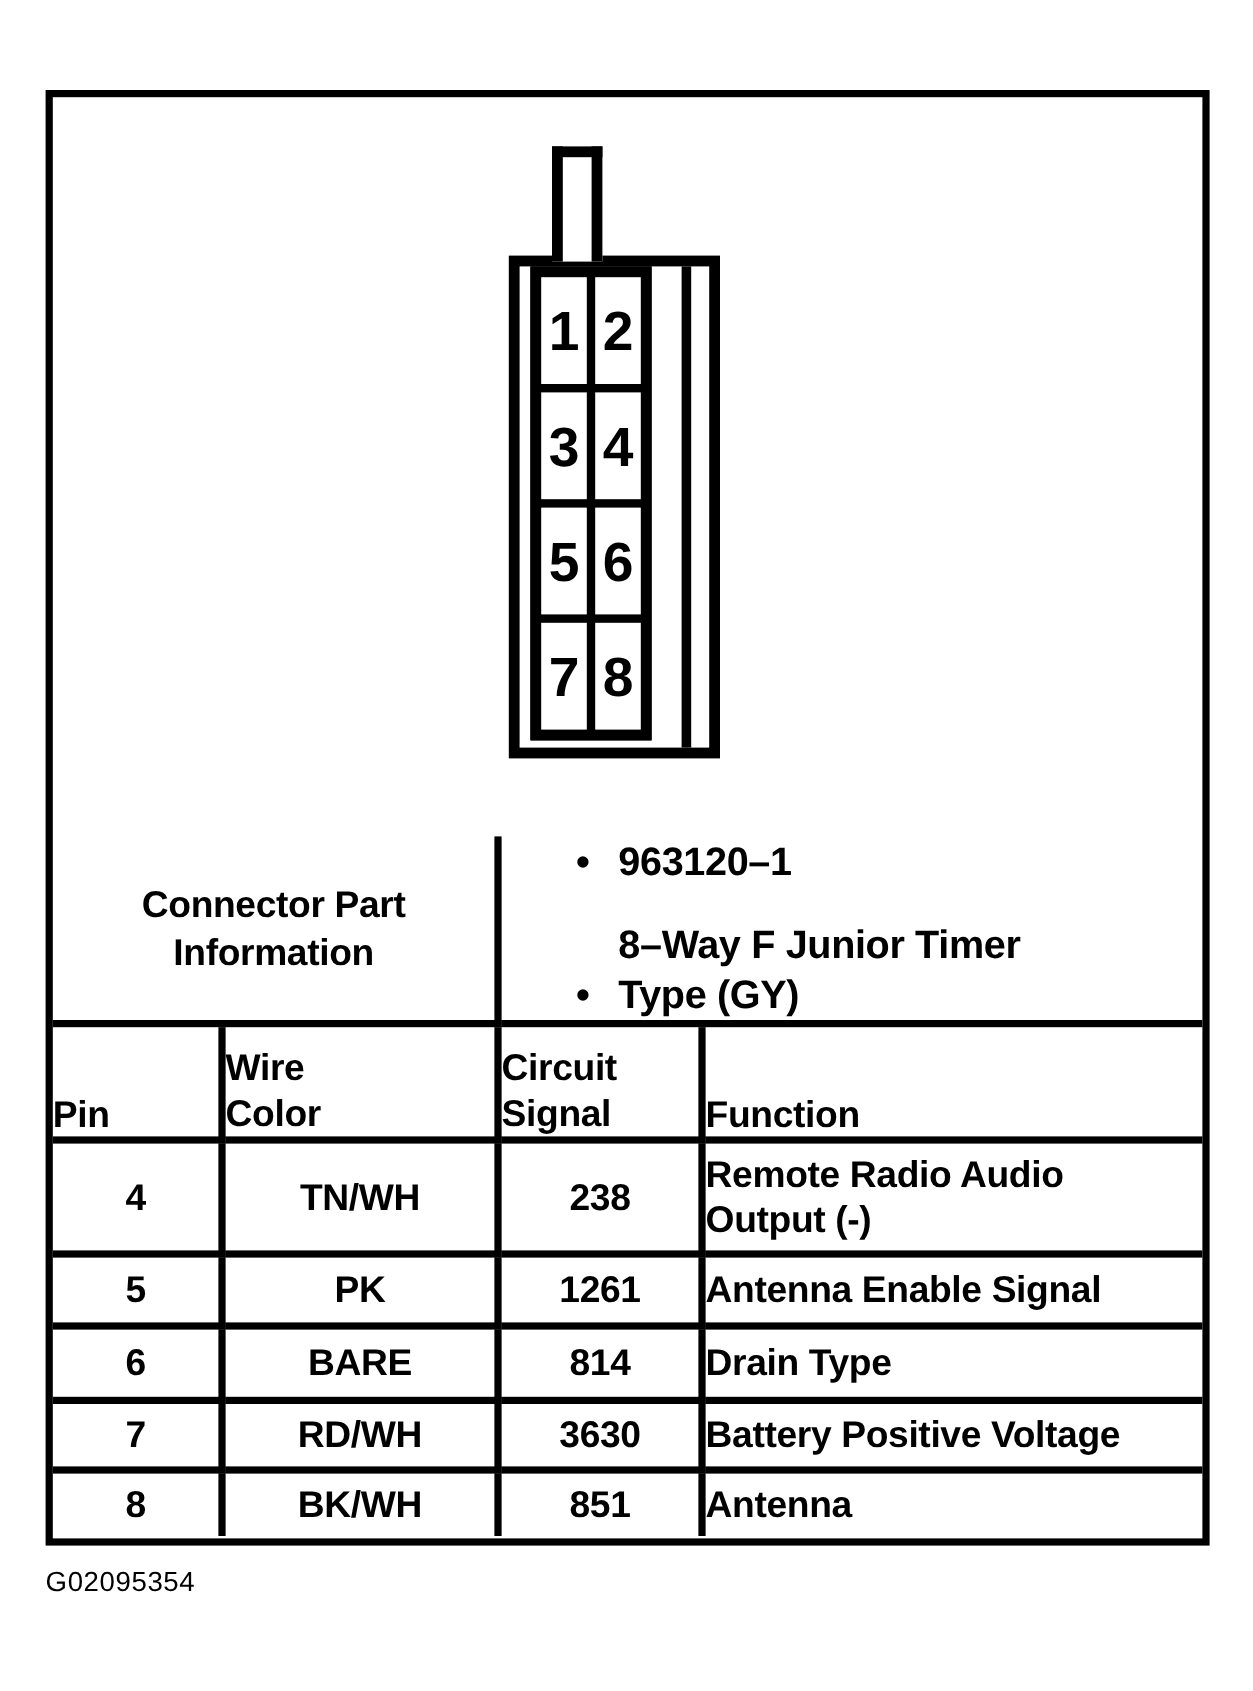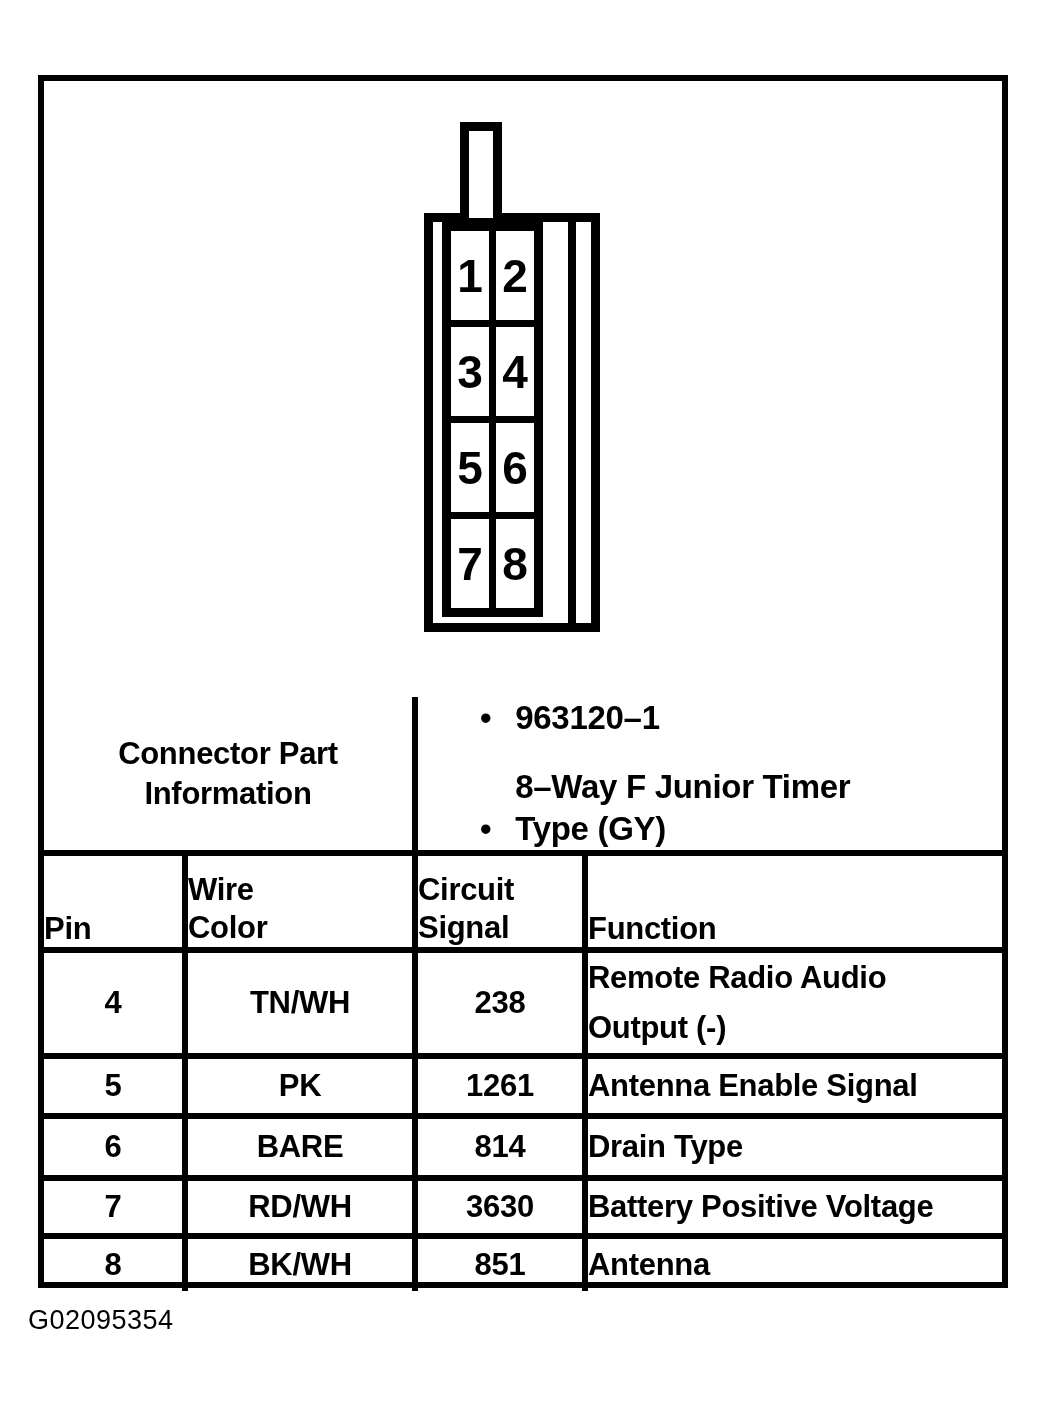--- a/index.html
+++ b/index.html
@@ -78,26 +78,26 @@
   .bullet-item::before{
     content:"•";
     margin-right:24px;
     font-size:33px;
   }
   .bullet-text{display:inline-block;max-width:410px;}
 
   .hdr-wrap{display:inline-block;line-height:38px;}
   .hdr-wire{max-width:95px;}
   .hdr-circ{max-width:135px;}
-  .wrap-2{display:inline-block;max-width:360px;line-height:50px;}
+  .wrap-2{display:inline-block;max-width:360px;line-height:38px;}
 
   
   .figure-id{
-    position:absolute;left:28px;top:1305px;
-    font-size:27px;font-weight:400;letter-spacing:0.5px;
+    position:absolute;left:38px;top:1305px;
+    font-size:23px;font-weight:400;letter-spacing:0.5px;
   }
 </style>
 </head>
 <body>
 
 <div class="page">
 
   <div class="frame">
 
     <div class="connector-area">

